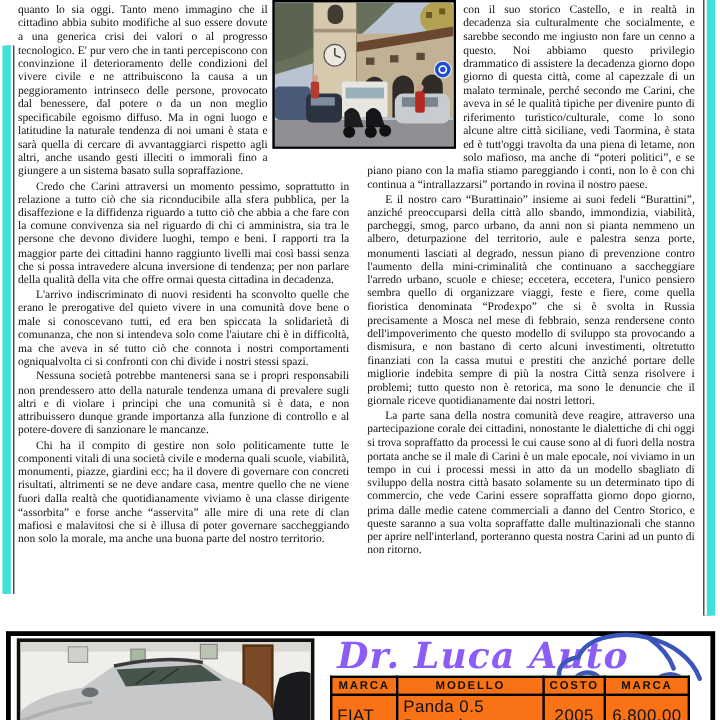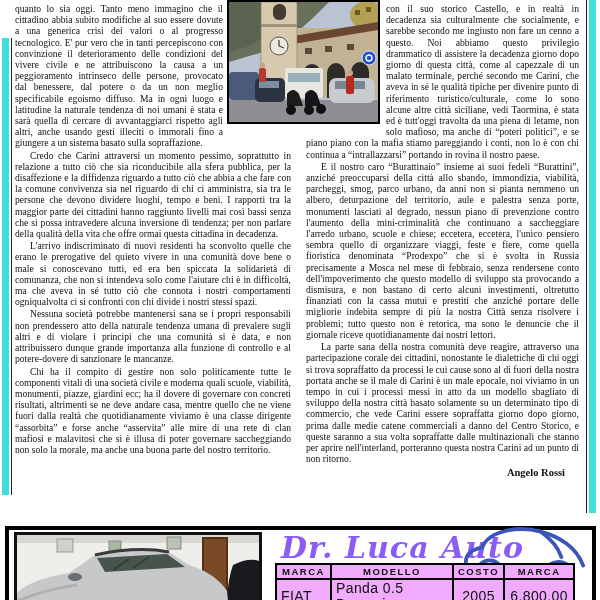--- a/index.html
+++ b/index.html
@@ -32,21 +32,21 @@
   .dealer-name{
     position:absolute;left:272px;top:0px;
     font-family:"DejaVu Serif", serif;font-style:italic;font-weight:600;
     font-size:30px;letter-spacing:1px;color:#8b5cf6;white-space:nowrap;
   }
   .car-sketch{position:absolute;left:450px;top:-6px;width:132px;height:52px;}
   .price-table{
     position:absolute;left:266px;top:33px;border-collapse:collapse;
     font-family:"Liberation Sans", sans-serif;background:#ffffb0;
   }
-  .price-table th,.price-table td{border:2px solid #000;background:#f0abfc;padding:0 4px;height:13px;}
+  .price-table th,.price-table td{border:2px solid #000;background:#f97316;padding:0 4px;height:13px;}
   .price-table th{font-size:9.5px;font-weight:bold;letter-spacing:1.5px;text-align:center;}
   .price-table td{font-size:14px;letter-spacing:.4px;}
   .c-marca{width:55px;} .c-modello{width:122px;} .c-anno{width:34px;} .c-costo{width:70px;}
   .td-anno{text-align:center;letter-spacing:1px;} .td-costo{text-align:center;letter-spacing:.8px;}
 </style>
 </head>
 <body>
 
 <div class="rule rule-left"></div>
 <div class="rule rule-right"></div>
@@ -58,21 +58,20 @@
   <p>L'arrivo indiscriminato di nuovi residenti ha sconvolto quelle che erano le prerogative del quieto vivere in una comunità dove bene o male si conoscevano tutti, ed era ben spiccata la solidarietà di comunanza, che non si intendeva solo come l'aiutare chi è in difficoltà, ma che aveva in sé tutto ciò che connota i nostri comportamenti ogniqualvolta ci si confronti con chi divide i nostri stessi spazi.</p>
   <p>Nessuna società potrebbe mantenersi sana se i propri responsabili non prendessero atto della naturale tendenza umana di prevalere sugli altri e di violare i principi che una comunità si è data, e non attribuissero dunque grande importanza alla funzione di controllo e al potere-dovere di sanzionare le mancanze.</p>
   <p>Chi ha il compito di gestire non solo politicamente tutte le componenti vitali di una società civile e moderna quali scuole, viabilità, monumenti, piazze, giardini ecc; ha il dovere di governare con concreti risultati, altrimenti se ne deve andare casa, mentre quello che ne viene fuori dalla realtà che quotidianamente viviamo è una classe dirigente “assorbita” e forse anche “asservita” alle mire di una rete di clan mafiosi e malavitosi che si è illusa di poter governare saccheggiando non solo la morale, ma anche una buona parte del nostro territorio.</p>
 </div>
 
 <div class="col col-right">
   <div class="spacer-l"></div>
   <p class="noindent">con il suo storico Castello, e in realtà in decadenza sia culturalmente che socialmente, e sarebbe secondo me ingiusto non fare un cenno a questo. Noi abbiamo questo privilegio drammatico di assistere la decadenza giorno dopo giorno di questa città, come al capezzale di un malato terminale, perché secondo me Carini, che aveva in sé le qualità tipiche per divenire punto di riferimento turistico/culturale, come lo sono alcune altre città siciliane, vedi Taormina, è stata ed è tutt'oggi travolta da una piena di letame, non solo mafioso, ma anche di “poteri politici”, e se piano piano con la mafia stiamo pareggiando i conti, non lo è con chi continua a “intrallazzarsi” portando in rovina il nostro paese.</p>
   <p>E il nostro caro “Burattinaio” insieme ai suoi fedeli “Burattini”, anziché preoccuparsi della città allo sbando, immondizia, viabilità, parcheggi, smog, parco urbano, da anni non si pianta nemmeno un albero, deturpazione del territorio, aule e palestra senza porte, monumenti lasciati al degrado, nessun piano di prevenzione contro l'aumento della mini-criminalità che continuano a saccheggiare l'arredo urbano, scuole e chiese; eccetera, eccetera, l'unico pensiero sembra quello di organizzare viaggi, feste e fiere, come quella fioristica denominata “Prodexpo” che si è svolta in Russia precisamente a Mosca nel mese di febbraio, senza rendersene conto dell'impoverimento che questo modello di sviluppo sta provocando a dismisura, e non bastano di certo alcuni investimenti, oltretutto finanziati con la cassa mutui e prestiti che anziché portare delle migliorie indebita sempre di più la nostra Città senza risolvere i problemi; tutto questo non è retorica, ma sono le denuncie che il giornale riceve quotidianamente dai nostri lettori.</p>
   <p>La parte sana della nostra comunità deve reagire, attraverso una partecipazione corale dei cittadini, nonostante le dialettiche di chi oggi si trova sopraffatto da processi le cui cause sono al di fuori della nostra portata anche se il male di Carini è un male epocale, noi viviamo in un tempo in cui i processi messi in atto da un modello sbagliato di sviluppo della nostra città basato solamente su un determinato tipo di commercio, che vede Carini essere sopraffatta giorno dopo giorno, prima dalle medie catene commerciali a danno del Centro Storico, e queste saranno a sua volta sopraffatte dalle multinazionali che stanno per aprire nell'interland, porteranno questa nostra Carini ad un punto di non ritorno.</p>
-  <div class="byline">Angelo Rossi</div>
 </div>
 
 <div class="photo-top">
   <svg width="149" height="120" viewBox="0 0 149 120">
     <rect x="0" y="0" width="149" height="120" fill="#b9c3d2"></rect>
 
     <path d="M0,0 L100,0 L86,14 L64,34 L34,50 L0,60 Z" fill="#66705a"></path>
     <path d="M0,0 L70,0 L50,26 L20,44 L0,50 Z" fill="#55604c" opacity="0.7"></path>
 
     <ellipse cx="138" cy="13" rx="17" ry="14" fill="#b3a050"></ellipse>

